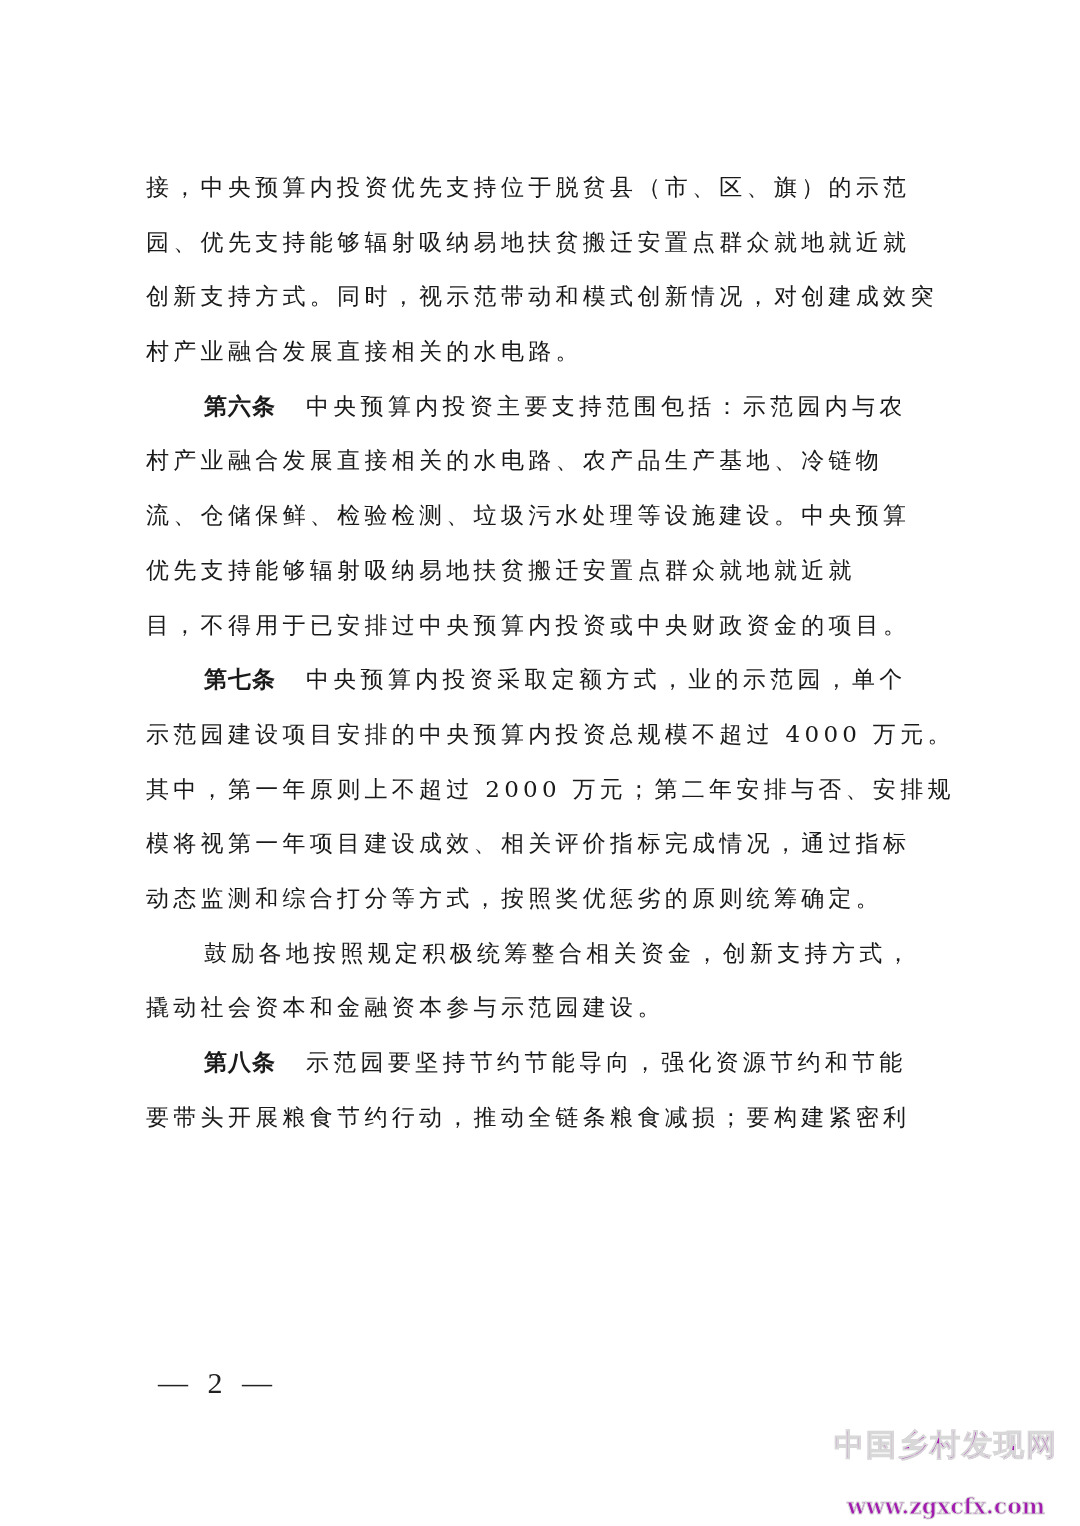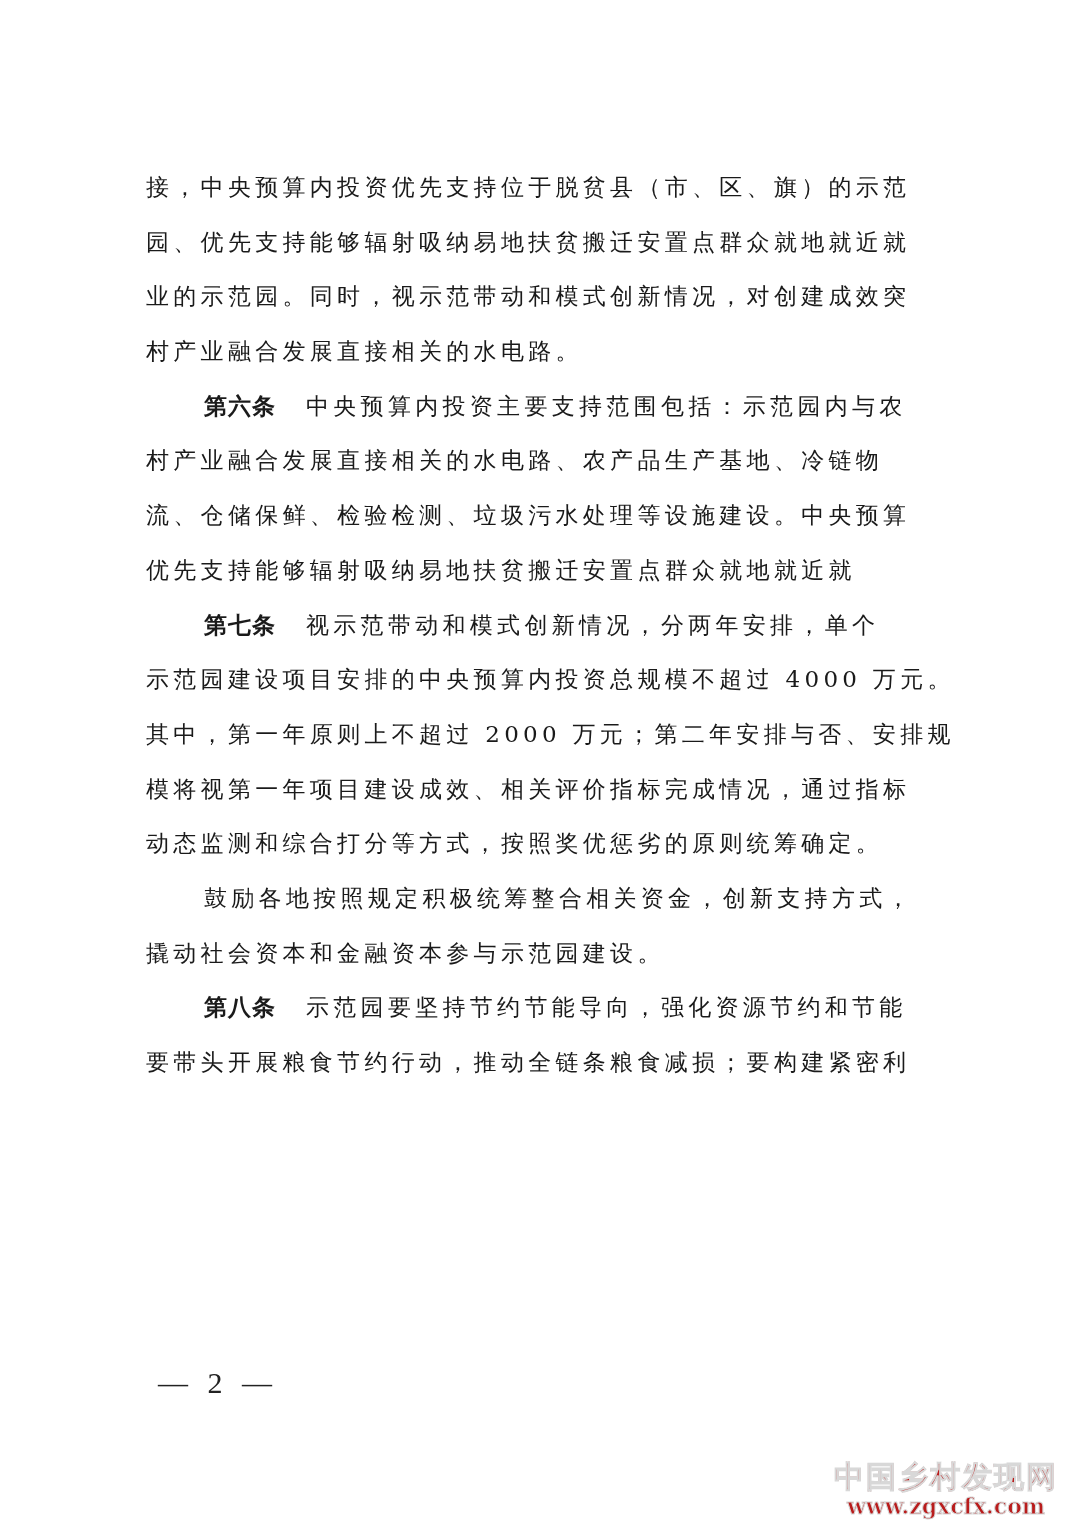--- a/index.html
+++ b/index.html
@@ -40,48 +40,49 @@
     font-size: 30px;
     font-family: "Liberation Serif", "DejaVu Serif", serif;
     color: #222;
     letter-spacing: 6px;
   }
   .watermark {
     position: absolute;
     right: 22px;
     bottom: 8px;
     text-align: center;
-    color: #b91c1c;
+    color: #a21caf;
     font-family: "DejaVu Serif", serif;
     -webkit-text-stroke: 1px #d8d8d8;
   }
   .watermark .wm-cn { font-size: 30px; font-weight: bold; letter-spacing: 2px; line-height: 34px; }
-  .watermark .wm-url { font-size: 22px; font-weight: bold; line-height: 24px; }
+  .watermark .wm-url { font-size: 22px; font-weight: bold; line-height: 24px; margin-top: 32px; }
 </style>
 </head>
 <body>
 
 <div class="page">
 
   <div class="paragraph">
     <div class="line">接，中央预算内投资优先支持位于脱贫县（市、区、旗）的示范</div>
     <div class="line">园、优先支持能够辐射吸纳易地扶贫搬迁安置点群众就地就近就</div>
-    <div class="line">业的示范园。同时，视示范带动和模式创新情况，对创建成效突</div>
+    <div class="line">创新支持方式。同时，视示范带动和模式创新情况，对创建成效突</div>
     <div class="line">村产业融合发展直接相关的水电路。</div>
   </div>
 
   <div class="paragraph">
     <div class="line indent"><span class="article-label">第六条</span><span>中央预算内投资主要支持范围包括：示范园内与农</span></div>
     <div class="line">村产业融合发展直接相关的水电路、农产品生产基地、冷链物</div>
     <div class="line">流、仓储保鲜、检验检测、垃圾污水处理等设施建设。中央预算</div>
     <div class="line">优先支持能够辐射吸纳易地扶贫搬迁安置点群众就地就近就</div>
+    <div class="line">目，不得用于已安排过中央预算内投资或中央财政资金的项目。</div>
   </div>
 
   <div class="paragraph">
-    <div class="line indent"><span class="article-label">第七条</span><span>视示范带动和模式创新情况，分两年安排，单个</span></div>
+    <div class="line indent"><span class="article-label">第七条</span><span>中央预算内投资采取定额方式，业的示范园，单个</span></div>
     <div class="line">示范园建设项目安排的中央预算内投资总规模不超过 4000 万元。</div>
     <div class="line">其中，第一年原则上不超过 2000 万元；第二年安排与否、安排规</div>
     <div class="line">模将视第一年项目建设成效、相关评价指标完成情况，通过指标</div>
     <div class="line">动态监测和综合打分等方式，按照奖优惩劣的原则统筹确定。</div>
   </div>
 
   <div class="paragraph">
     <div class="line indent">鼓励各地按照规定积极统筹整合相关资金，创新支持方式，</div>
     <div class="line">撬动社会资本和金融资本参与示范园建设。</div>
   </div>

